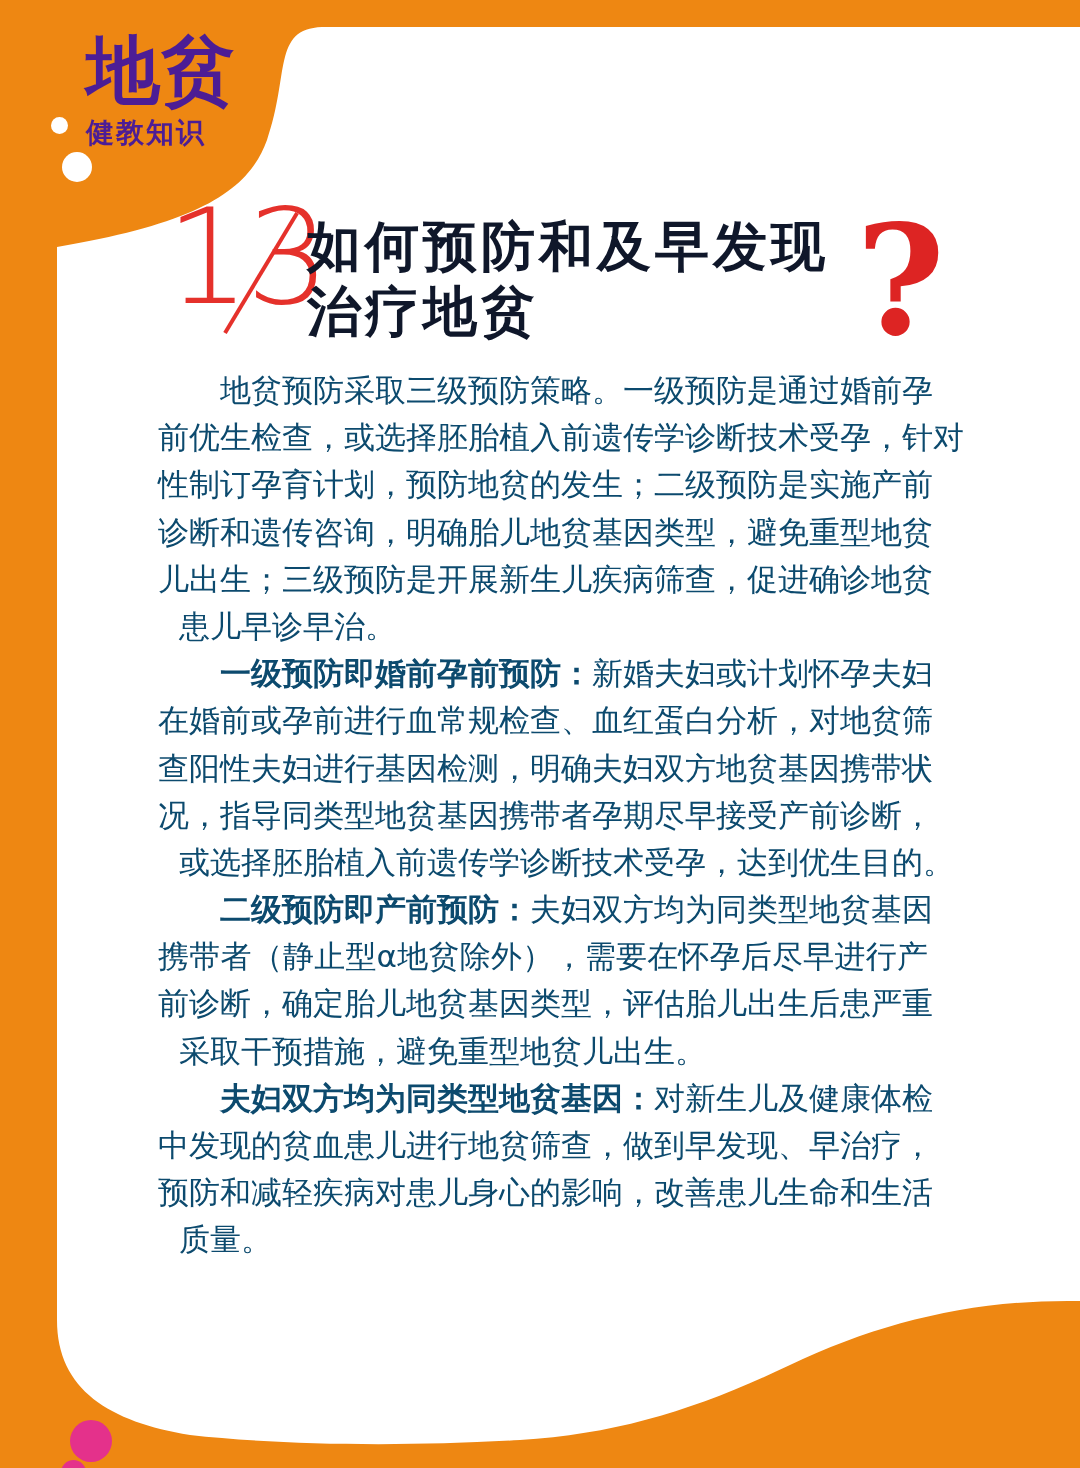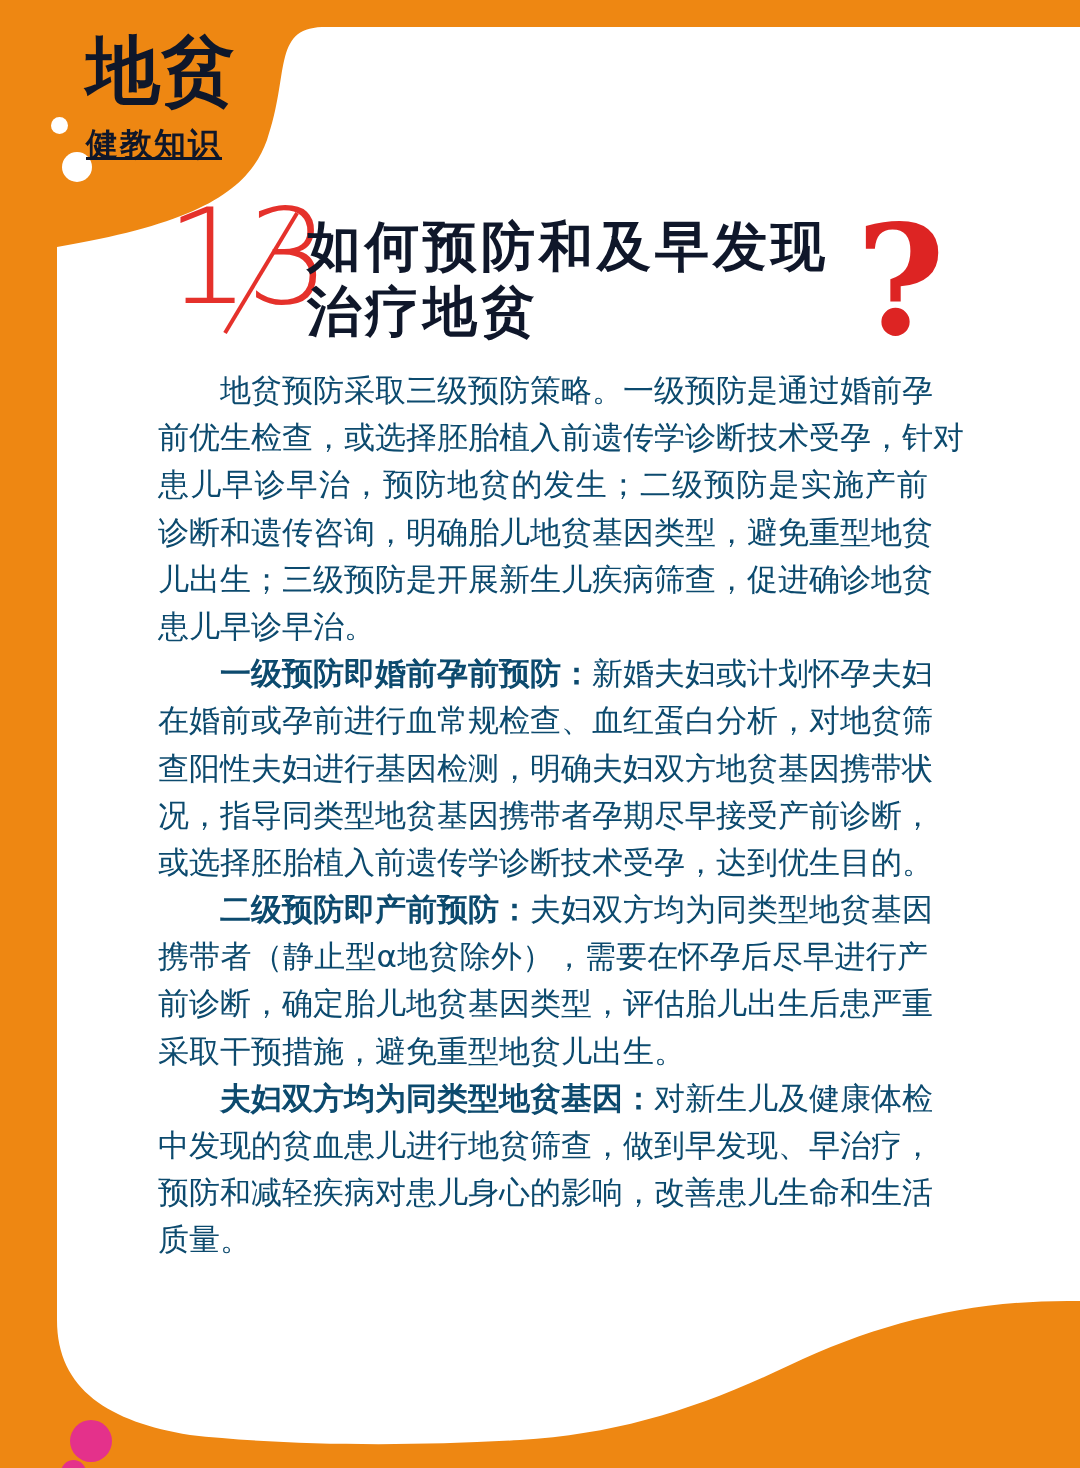--- a/index.html
+++ b/index.html
@@ -11,23 +11,23 @@
     font-family:"DejaVu Sans",sans-serif;
   }
   #bgshape{position:absolute;left:0;top:0;}
   .dot{position:absolute;border-radius:50%;}
   .dot.white{background:#FFFFFF;}
   .dot.pink{background:#E4318B;}
   #dot-w1{left:51px;top:117px;width:17px;height:17px;}
   #dot-w2{left:62px;top:152px;width:30px;height:30px;}
   #dot-p1{left:70px;top:1420px;width:42px;height:42px;}
   #dot-p2{left:61px;top:1460px;width:25px;height:25px;}
-  #logo{position:absolute;left:86px;top:30px;color:#0f172a;}
+  #logo{position:absolute;left:86px;top:30px;color:#4c1d95;}
   #logo-main{font-size:74px;font-weight:900;line-height:80px;letter-spacing:1px;}
-  #logo-sub{font-size:32px;font-weight:700;line-height:40px;letter-spacing:2px;margin-top:14px;text-decoration:underline;}
+  #logo-sub{font-size:28px;font-weight:700;line-height:40px;letter-spacing:2px;margin-top:3px;}
   #lesson-number{
     position:absolute;left:138px;top:198px;
     color:#E5312B;font-size:132px;font-weight:200;line-height:118px;letter-spacing:-4px;margin-left:28px;
   }
   #slash{
     position:absolute;left:225px;top:331px;width:140px;height:0;
     border-top:4px solid #E5312B;
     transform:rotate(-59deg);transform-origin:left center;
   }
   #title{position:absolute;left:307px;top:214px;color:#0f172a;font-weight:700;}
@@ -39,21 +39,21 @@
   }
   #body-text{
     position:absolute;left:158px;top:367px;width:770px;
     color:#0c4a6e;font-size:31px;line-height:47.2px;
   }
   .bodyline{
     text-align:justify;
     text-align-last:justify;
     height:47.2px;overflow:visible;white-space:nowrap;
   }
-  .bodyline.lastline{text-align-last:left;}
+  .bodyline.lastline{text-align-last:left;margin-left:21px;}
   .indent{display:inline-block;width:62px;}
   .bodyline b{font-weight:700;}
 </style>
 </head>
 <body>
 
 <div id="page">
 
   <svg id="bgshape" width="1080" height="1468" viewBox="0 0 1080 1468" aria-hidden="true">
     <rect x="0" y="0" width="1080" height="1468" fill="#EE8712"></rect>
@@ -86,21 +86,21 @@
   <div id="title">
     <div class="title-line">如何预防和及早发现</div>
     <div class="title-line">治疗地贫</div>
   </div>
 
   <div id="question-mark">?</div>
 
   <div id="body-text">
       <div class="bodyline"><span class="indent"></span>地贫预防采取三级预防策略。一级预防是通过婚前孕</div>
       <div class="bodyline">前优生检查，或选择胚胎植入前遗传学诊断技术受孕，针对</div>
-      <div class="bodyline">患儿早诊早治，预防地贫的发生；二级预防是实施产前</div>
+      <div class="bodyline">性制订孕育计划，预防地贫的发生；二级预防是实施产前</div>
       <div class="bodyline">诊断和遗传咨询，明确胎儿地贫基因类型，避免重型地贫</div>
       <div class="bodyline">儿出生；三级预防是开展新生儿疾病筛查，促进确诊地贫</div>
       <div class="bodyline lastline">患儿早诊早治。</div>
       <div class="bodyline"><span class="indent"></span><b>一级预防即婚前孕前预防：</b>新婚夫妇或计划怀孕夫妇</div>
       <div class="bodyline">在婚前或孕前进行血常规检查、血红蛋白分析，对地贫筛</div>
       <div class="bodyline">查阳性夫妇进行基因检测，明确夫妇双方地贫基因携带状</div>
       <div class="bodyline">况，指导同类型地贫基因携带者孕期尽早接受产前诊断，</div>
       <div class="bodyline lastline">或选择胚胎植入前遗传学诊断技术受孕，达到优生目的。</div>
       <div class="bodyline"><span class="indent"></span><b>二级预防即产前预防：</b>夫妇双方均为同类型地贫基因</div>
       <div class="bodyline">携带者（静止型α地贫除外），需要在怀孕后尽早进行产</div>

